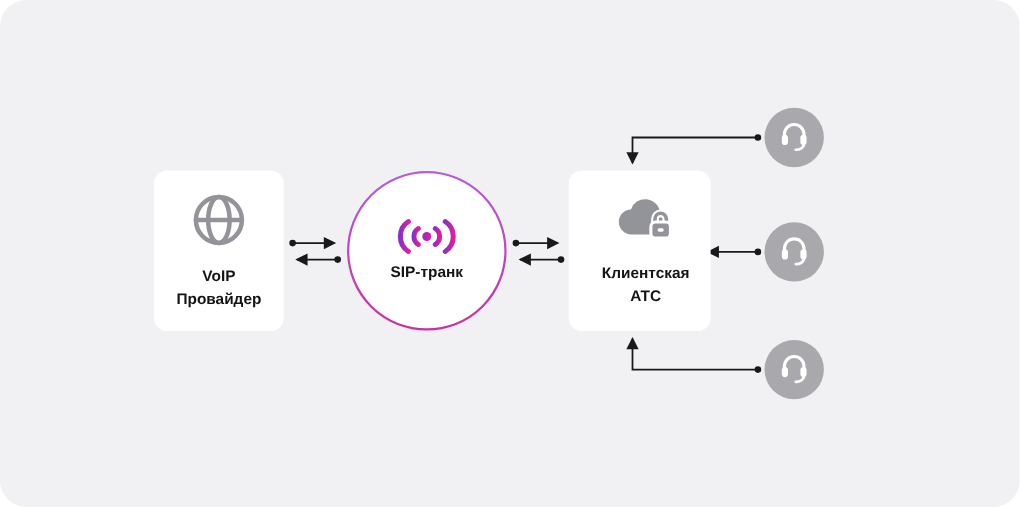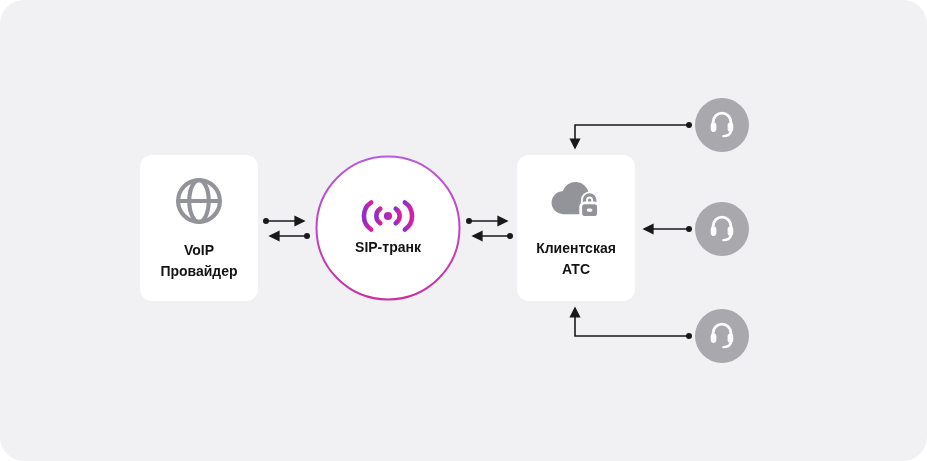--- a/index.html
+++ b/index.html
@@ -31,21 +31,21 @@
   }
   .node-label {
     font-size: 14px;
     font-weight: bold;
     color: #141414;
     text-align: center;
     line-height: 21px;
     white-space: nowrap;
   }
   #provider-card { left: 140px; top: 155px; }
-  #pbx-card { left: 517px; top: 155px; }
+  #pbx-card { left: 517px; top: 155px; padding-left: 11px; }
   .circle-node {
     position: absolute;
     left: 315px; top: 155px;
     width: 146px; height: 146px;
     z-index: 2;
   }
   .circle-node .ring { position: absolute; inset: 0; }
   .circle-node .content {
     position: absolute; inset: 0;
     display: flex; flex-direction: column;

